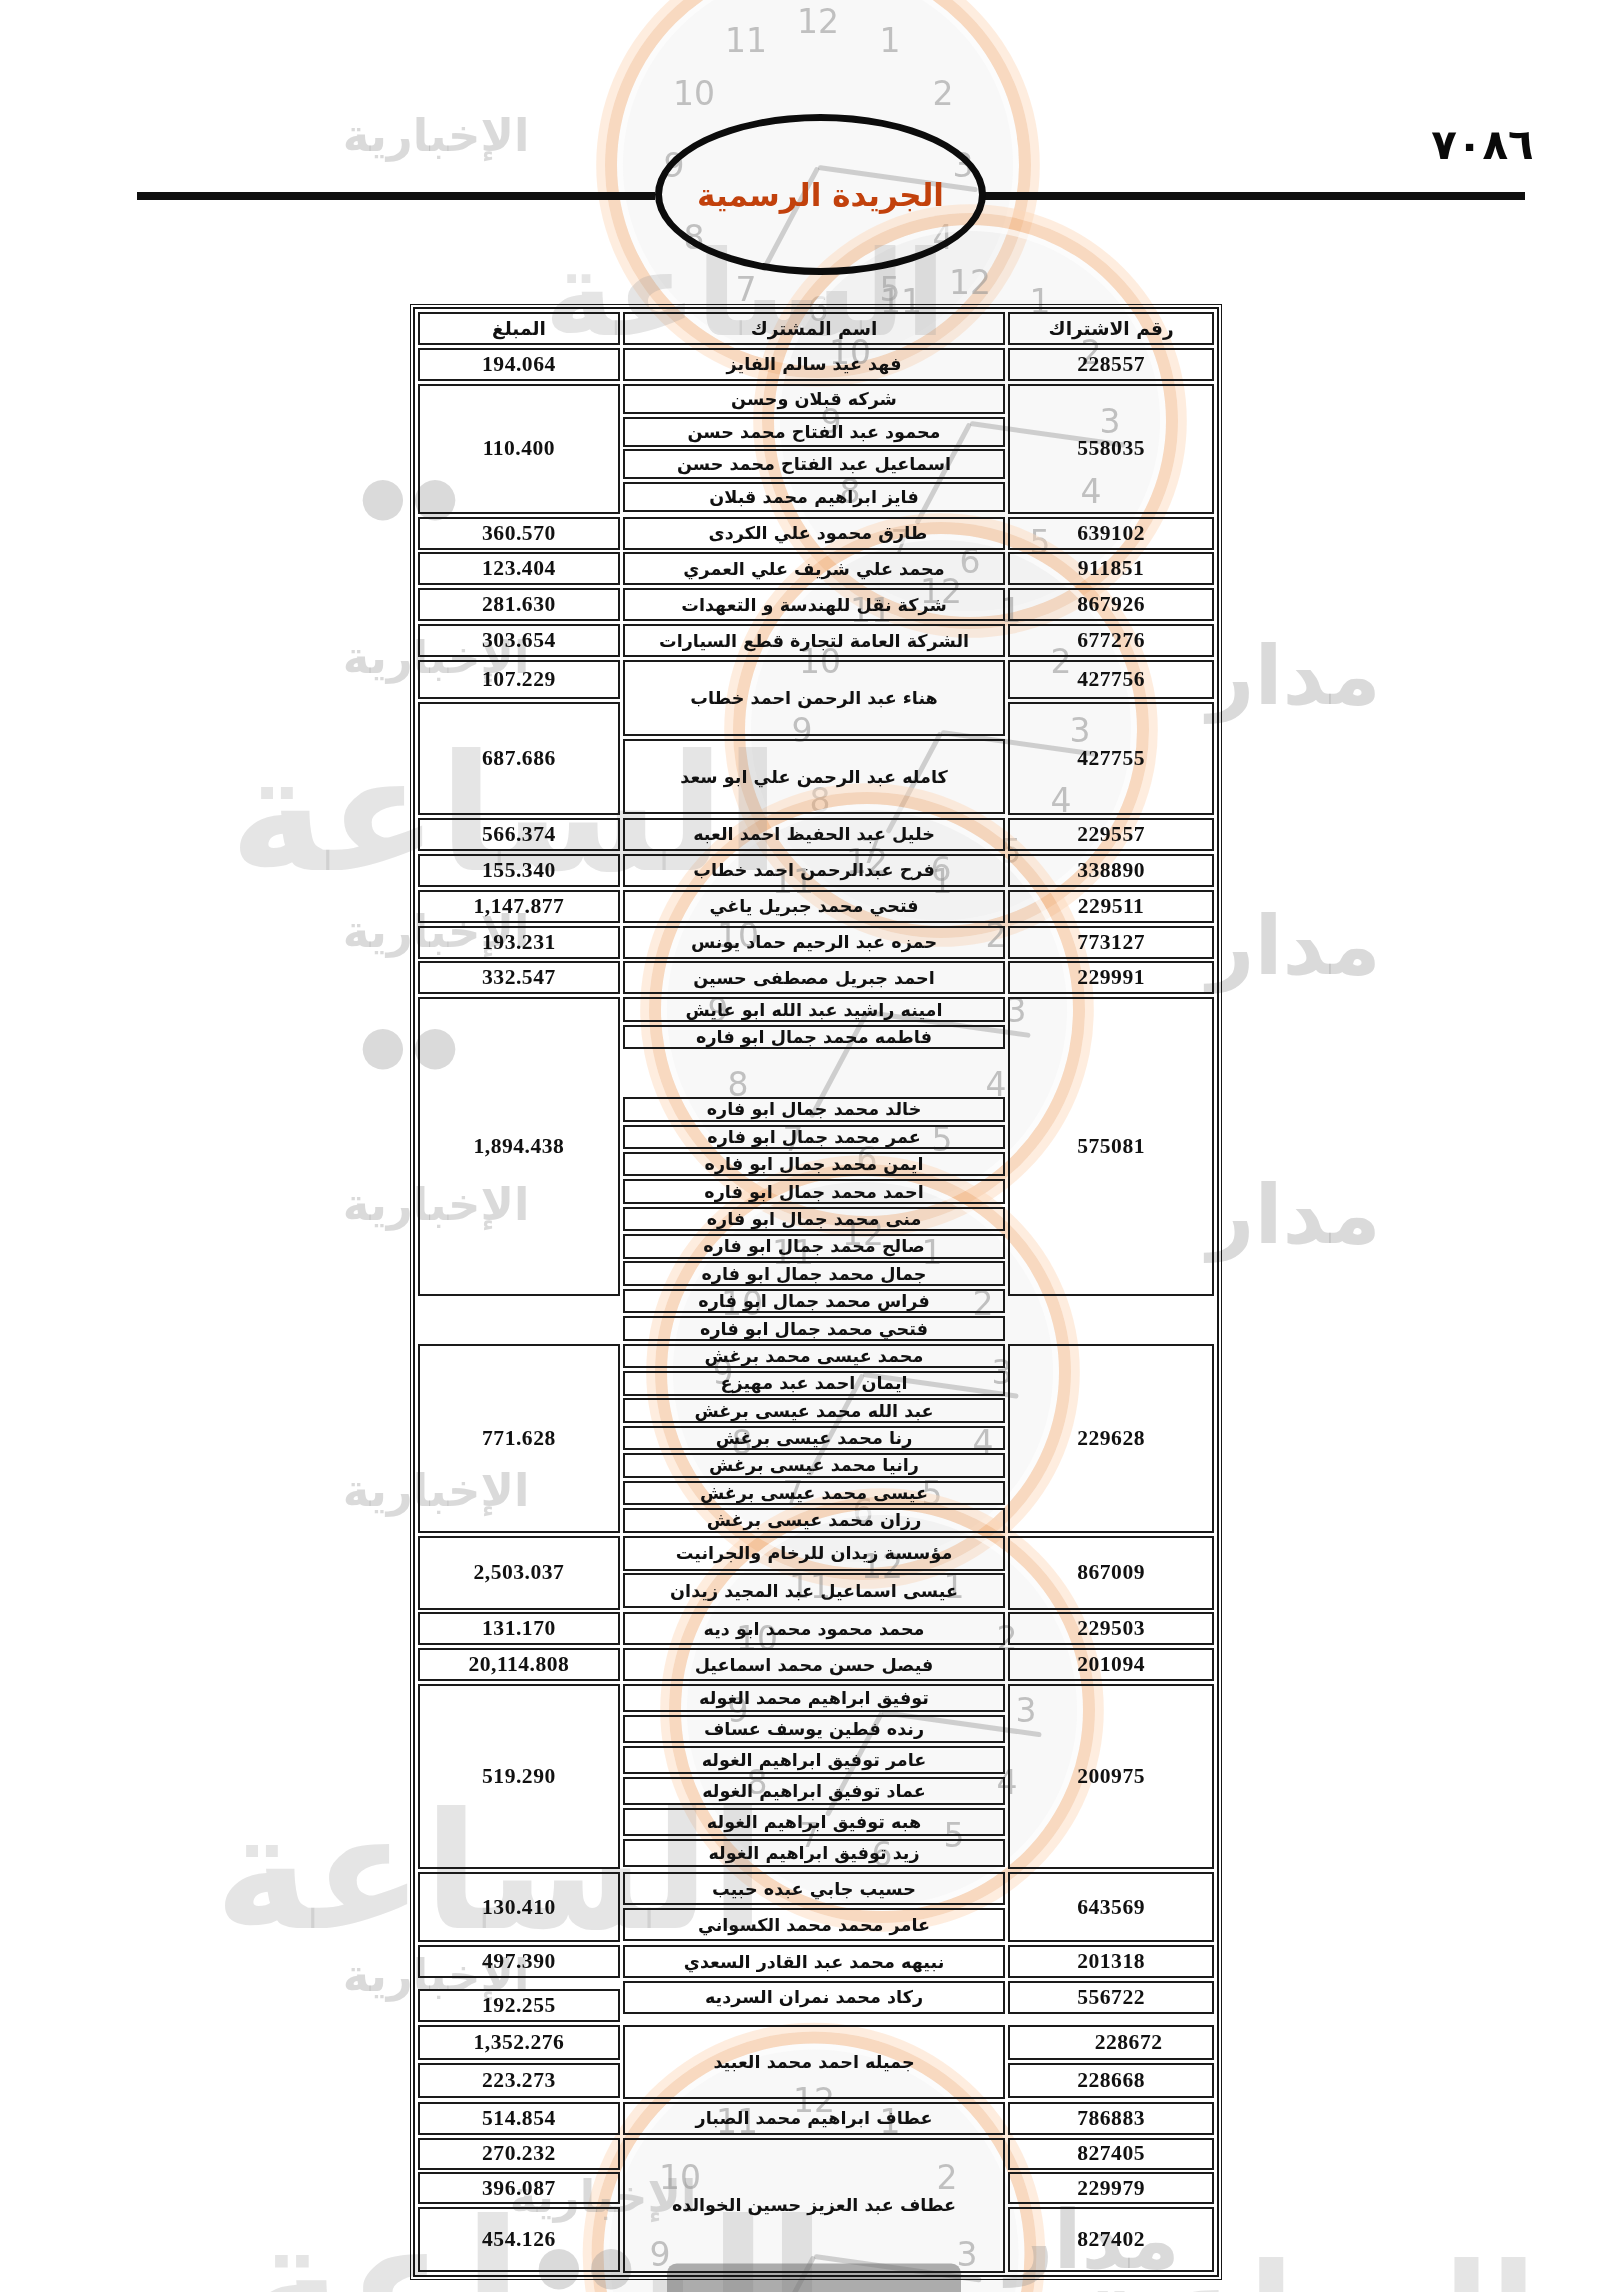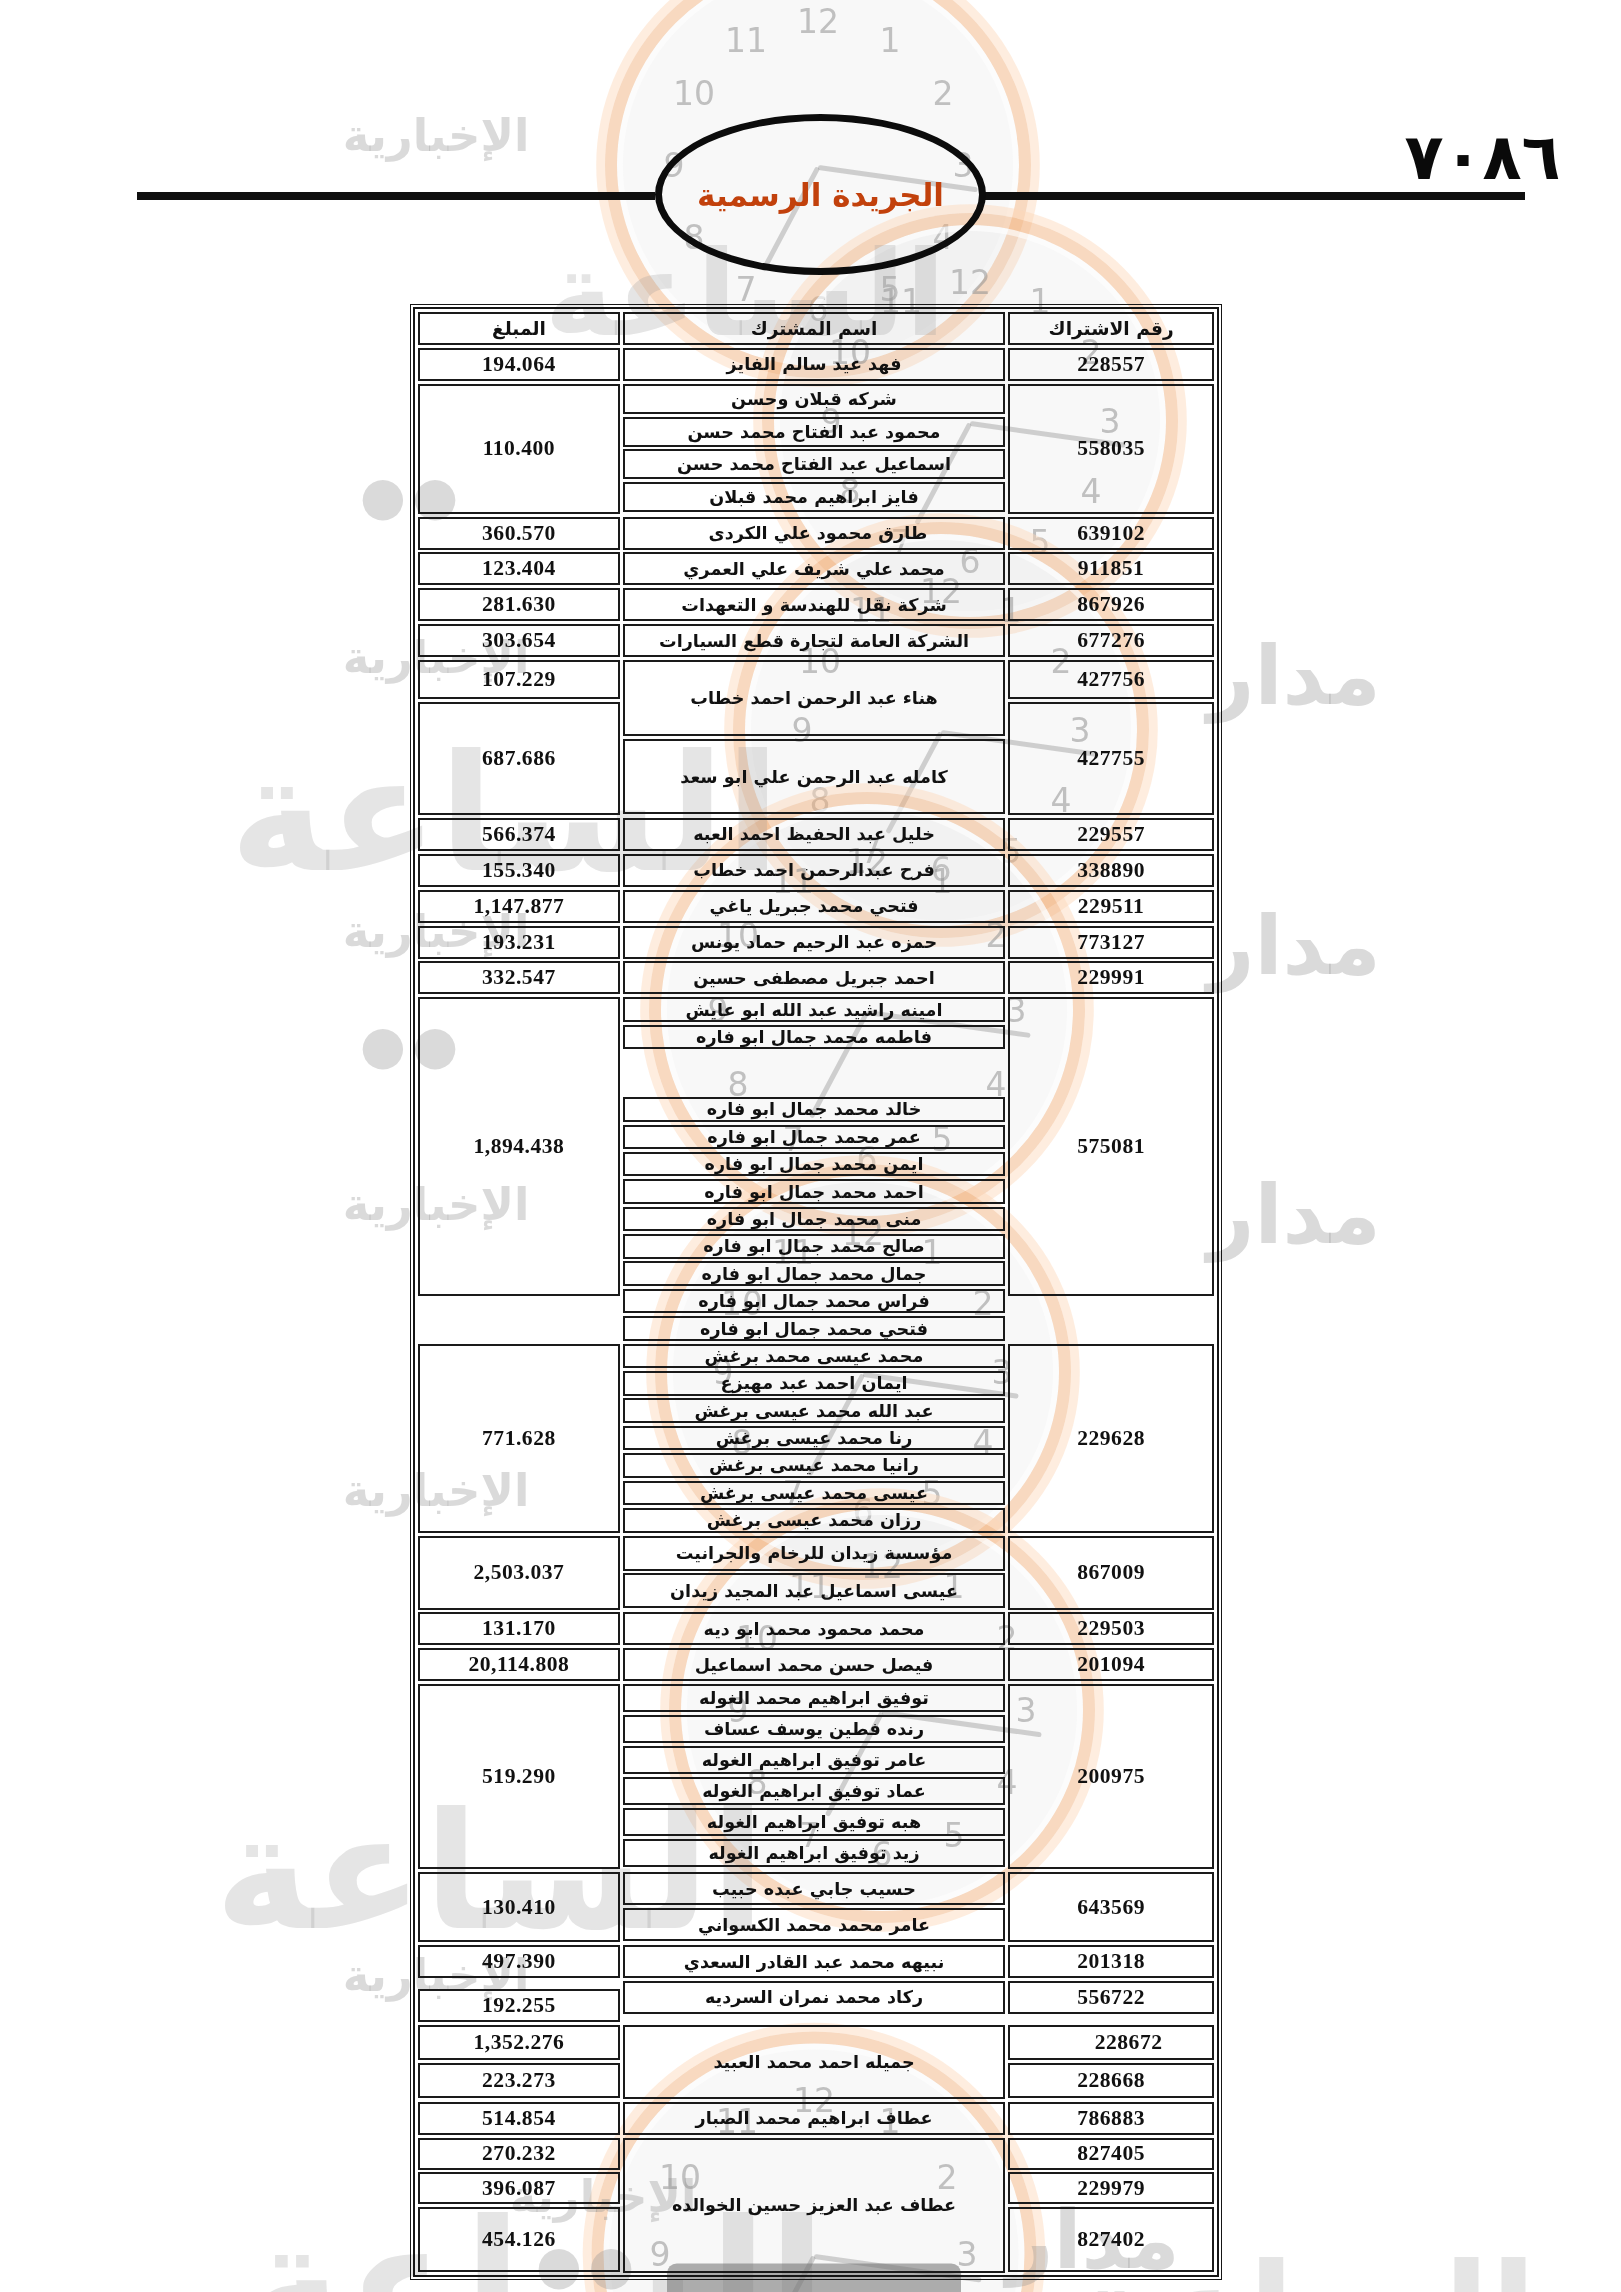--- a/index.html
+++ b/index.html
@@ -26,21 +26,21 @@
     border-radius:9.8px;}
   
   .rule{position:absolute;top:192px;height:7.8px;background:#0f0f0f;z-index:2;}
   .rule.left{left:137px;width:518px;}
   .rule.right{left:984px;width:541px;}
   .banner{position:absolute;left:655px;top:114px;width:331px;height:161px;
     border:7.8px solid #0c0c0c;border-radius:50%;z-index:3;
     display:flex;align-items:center;justify-content:center;background:transparent;box-sizing:border-box;}
   .banner-title{font-weight:bold;font-size:31px;color:#c2410c;}
   .pagenum{position:absolute;top:120px;left:1355px;width:255px;z-index:2;
-    text-align:center;font-weight:bold;font-size:64px;letter-spacing:5.9px;color:#0a0a0a;}
+    text-align:center;font-weight:bold;font-size:42px;letter-spacing:5.9px;color:#0a0a0a;}
   
   .gz-table{position:absolute;left:413px;top:307px;width:806px;z-index:2;box-sizing:border-box;
     border:2px solid #151515;outline:1px solid #151515;outline-offset:2px;
     padding:2.9px;display:flex;flex-direction:column;gap:2.9px;direction:rtl;}
   .trow{display:flex;gap:2.9px;}
   .tcol{display:flex;flex-direction:column;gap:2.9px;}
   .col-number{width:206px;flex:none;}
   .col-amount{width:202px;flex:none;}
   .col-name{flex:1;}
   .tcell{border:2px solid #1a1a1a;box-sizing:border-box;background:transparent;

